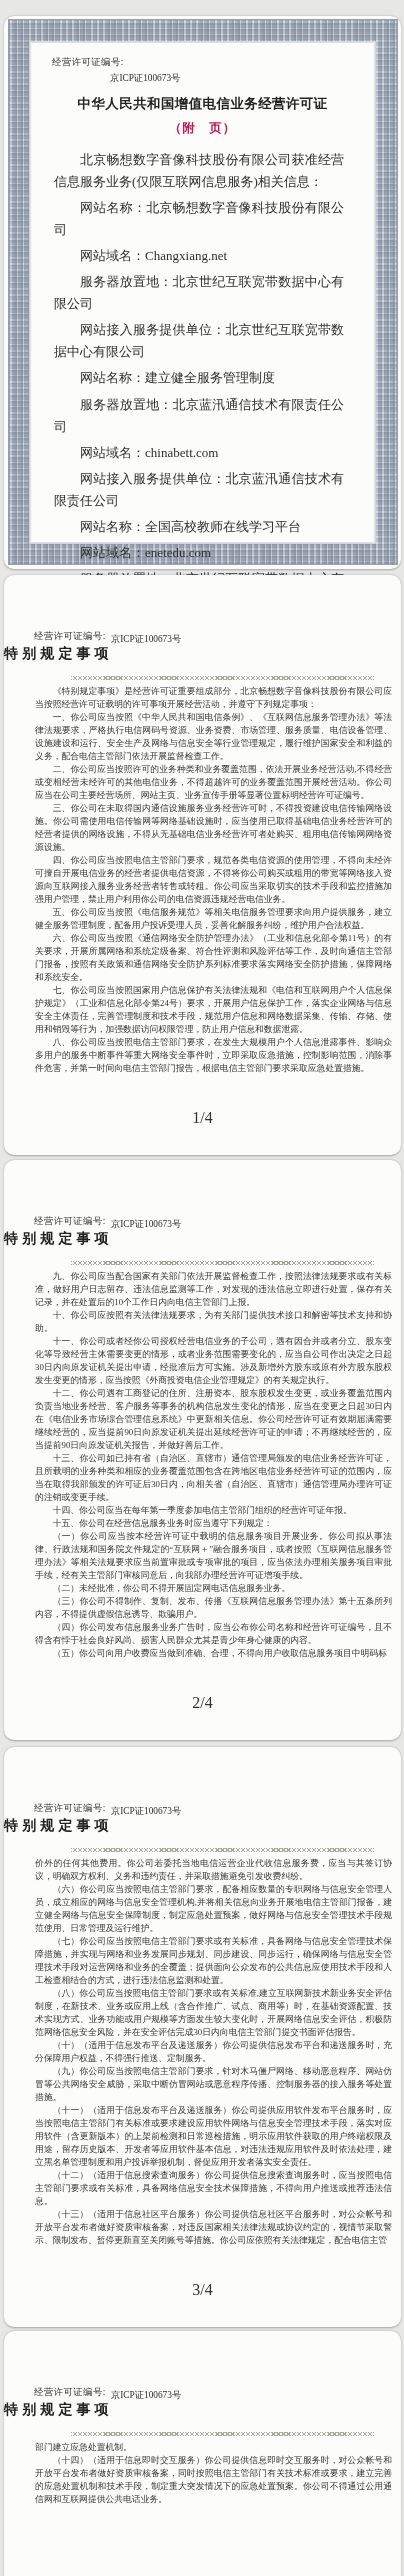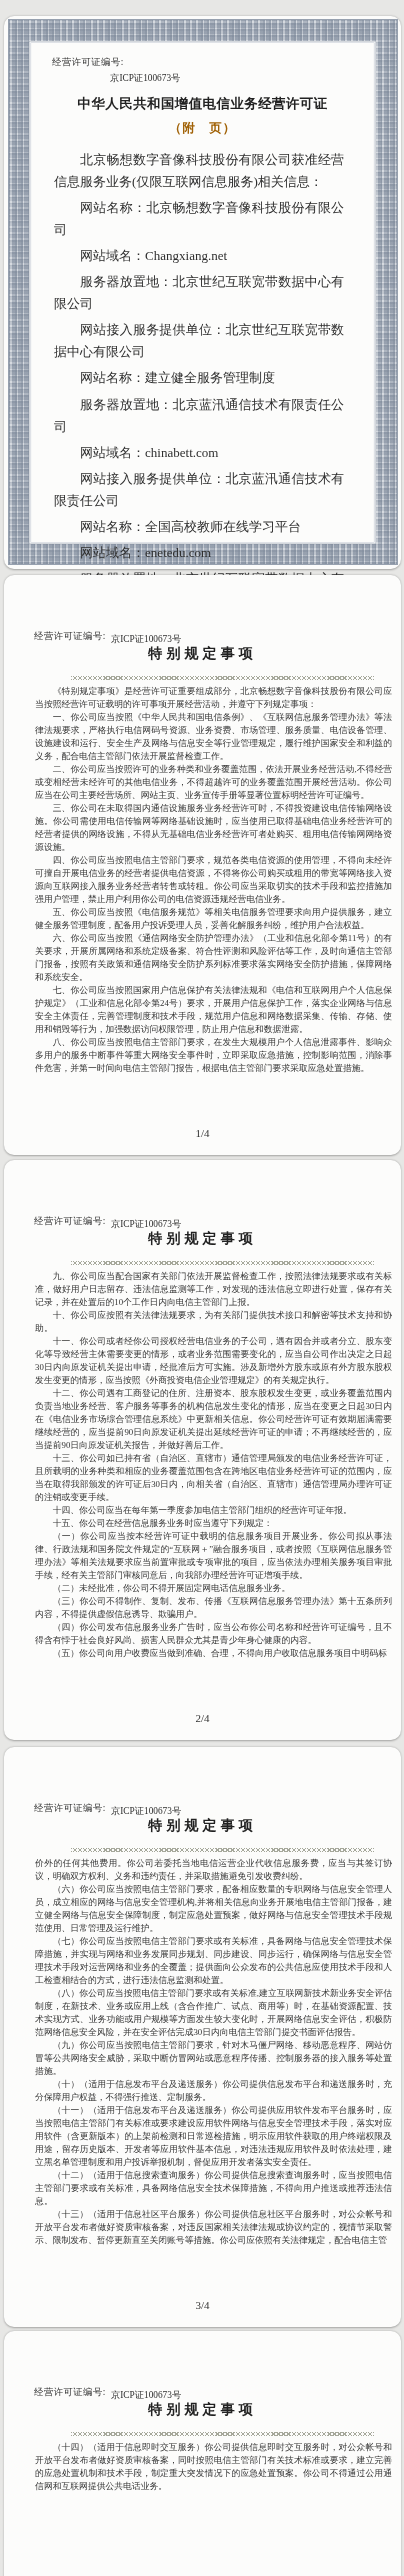--- a/index.html
+++ b/index.html
@@ -28,41 +28,41 @@
       repeating-linear-gradient(0deg,rgba(122,134,151,.50) 0 1.5px,rgba(255,255,255,.22) 1.5px 3.1px,rgba(122,134,151,.28) 3.1px 6.2px);
   }
   .inner1{
     position:absolute;inset:25px;
     background:#fcfcfb;
     box-shadow:inset 0 0 0 0.5px #a9b1bd, inset 0 0 0 1.5px #fcfcfb, inset 0 0 0 2.1px #c3c9d2;
   }
   .lic1{margin:15.5px 0 0 23px;font-size:9.3px;letter-spacing:0.5px;}
   .licnum1{margin:3.1px 0 0 81px;font-size:9.3px;}
   .title1{margin:10.3px 0 0;text-align:center;font-size:13.4px;font-weight:bold;letter-spacing:0.5px;color:#222;}
-  .sub1{margin:6.2px 0 0;text-align:center;font-size:12.4px;font-weight:bold;letter-spacing:1px;color:#a16207;}
+  .sub1{margin:6.2px 0 0;text-align:center;font-size:12.4px;font-weight:bold;letter-spacing:1px;color:#be185d;}
   .body1{margin:12.4px 0 0 25px;width:290px;font-size:13px;line-height:22px;text-align:justify;}
   .body1 p{margin:0 0 4.1px;text-indent:2em;}
   
   .sp{height:580px;}
   .sp .licrow{position:absolute;top:55px;left:30px;display:flex;font-size:9.3px;letter-spacing:0.5px;}
   .sp .licnum{margin-left:5.2px;padding-top:2.6px;letter-spacing:0;}
-  .sp .sphead{position:absolute;top:70px;left:0;width:100%;text-align:center;
+  .sp .sphead{position:absolute;top:70px;left:0;width:100%;text-align:left;
       font-size:14px;font-weight:bold;letter-spacing:4.1px;color:#222;margin:0;}
   .zigzag{
     position:absolute;top:101px;left:67px;width:303px;height:4.1px;
     background:
       repeating-linear-gradient(135deg,#a6a89b 0 1px,transparent 1px 3.6px),
       repeating-linear-gradient(45deg,#a6a89b 0 1px,transparent 1px 3.6px);
   }
   .bodys{position:absolute;top:110px;left:31px;width:357px;
     font-size:8.8px;line-height:13px;text-align:justify;color:#333;}
   .bodys p{margin:0;text-indent:2em;}
   .bodys p.cont{text-indent:0;}
-  .pagenum{position:absolute;bottom:16px;left:0;width:100%;text-align:center;
-    font-size:11px;color:#333;}
+  .pagenum{position:absolute;bottom:28px;left:0;width:100%;text-align:center;
+    font-size:16px;color:#333;}
 </style>
 </head>
 <body>
 
 <div class="sheet" id="page1">
   <div class="band"></div>
   <div class="inner1">
     <div class="lic1">经营许可证编号:</div>
     <div class="licnum1">京ICP证100673号</div>
     <h1 class="title1">中华人民共和国增值电信业务经营许可证</h1>
@@ -135,34 +135,35 @@
     <span>经营许可证编号:</span>
     <span class="licnum">京ICP证100673号</span>
   </div>
   <h2 class="sphead">特别规定事项</h2>
   <div class="zigzag"></div>
   <div class="bodys">
     <p class="cont">价外的任何其他费用。你公司若委托当地电信运营企业代收信息服务费，应当与其签订协议，明确双方权利、义务和违约责任，并采取措施避免引发收费纠纷。</p>
     <p>（六）你公司应当按照电信主管部门要求，配备相应数量的专职网络与信息安全管理人员，成立相应的网络与信息安全管理机构,并将相关信息向业务开展地电信主管部门报备，建立健全网络与信息安全保障制度，制定应急处置预案，做好网络与信息安全管理技术手段规范使用、日常管理及运行维护。</p>
     <p>（七）你公司应当按照电信主管部门要求或有关标准，具备网络与信息安全管理技术保障措施，并实现与网络和业务发展同步规划、同步建设、同步运行，确保网络与信息安全管理技术手段对运营网络和业务的全覆盖；提供面向公众发布的公共信息应使用技术手段和人工检查相结合的方式，进行违法信息监测和处置。</p>
     <p>（八）你公司应当按照电信主管部门要求或有关标准,建立互联网新技术新业务安全评估制度，在新技术、业务或应用上线（含合作推广、试点、商用等）时，在基础资源配置、技术实现方式、业务功能或用户规模等方面发生较大变化时，开展网络信息安全评估，积极防范网络信息安全风险，并在安全评估完成30日内向电信主管部门提交书面评估报告。</p>
+    <p>（十）（适用于信息发布平台及递送服务）你公司提供信息发布平台和递送服务时，充分保障用户权益，不得强行推送、定制服务。</p>
     <p>（九）你公司应当按照电信主管部门要求，针对木马僵尸网络、移动恶意程序、网站仿冒等公共网络安全威胁，采取中断仿冒网站或恶意程序传播、控制服务器的接入服务等处置措施。</p>
-    <p>（十）（适用于信息发布平台及递送服务）你公司提供信息发布平台和递送服务时，充分保障用户权益，不得强行推送、定制服务。</p>
     <p>（十一）（适用于信息发布平台及递送服务）你公司提供应用软件发布平台服务时，应当按照电信主管部门有关标准或要求建设应用软件网络与信息安全管理技术手段，落实对应用软件（含更新版本）的上架前检测和日常巡检措施，明示应用软件获取的用户终端权限及用途，留存历史版本、开发者等应用软件基本信息，对违法违规应用软件及时依法处理，建立黑名单管理制度和用户投诉举报机制，督促应用开发者落实安全责任。</p>
     <p>（十二）（适用于信息搜索查询服务）你公司提供信息搜索查询服务时，应当按照电信主管部门要求或有关标准，具备网络信息安全技术保障措施，不得向用户推送或推荐违法信息。</p>
     <p>（十三）（适用于信息社区平台服务）你公司提供信息社区平台服务时，对公众帐号和开放平台发布者做好资质审核备案，对违反国家相关法律法规或协议约定的，视情节采取警示、限制发布、暂停更新直至关闭账号等措施。你公司应依照有关法律规定，配合电信主管</p>
   </div>
   <div class="pagenum">3/4</div>
 </div>
 
 <div class="sheet sp" id="sp4" style="top:2331px;height:542px;">
   <div class="licrow">
     <span>经营许可证编号:</span>
     <span class="licnum">京ICP证100673号</span>
   </div>
   <h2 class="sphead">特别规定事项</h2>
   <div class="zigzag"></div>
   <div class="bodys">
+    <p class="cont">部门建立应急处置机制。</p>
     <p>（十四）（适用于信息即时交互服务）你公司提供信息即时交互服务时，对公众帐号和开放平台发布者做好资质审核备案，同时按照电信主管部门有关技术标准或要求，建立完善的应急处置机制和技术手段，制定重大突发情况下的应急处置预案。你公司不得通过公用通信网和互联网提供公共电话业务。</p>
   </div>
 
 </div>
 
 
 </body></html>

